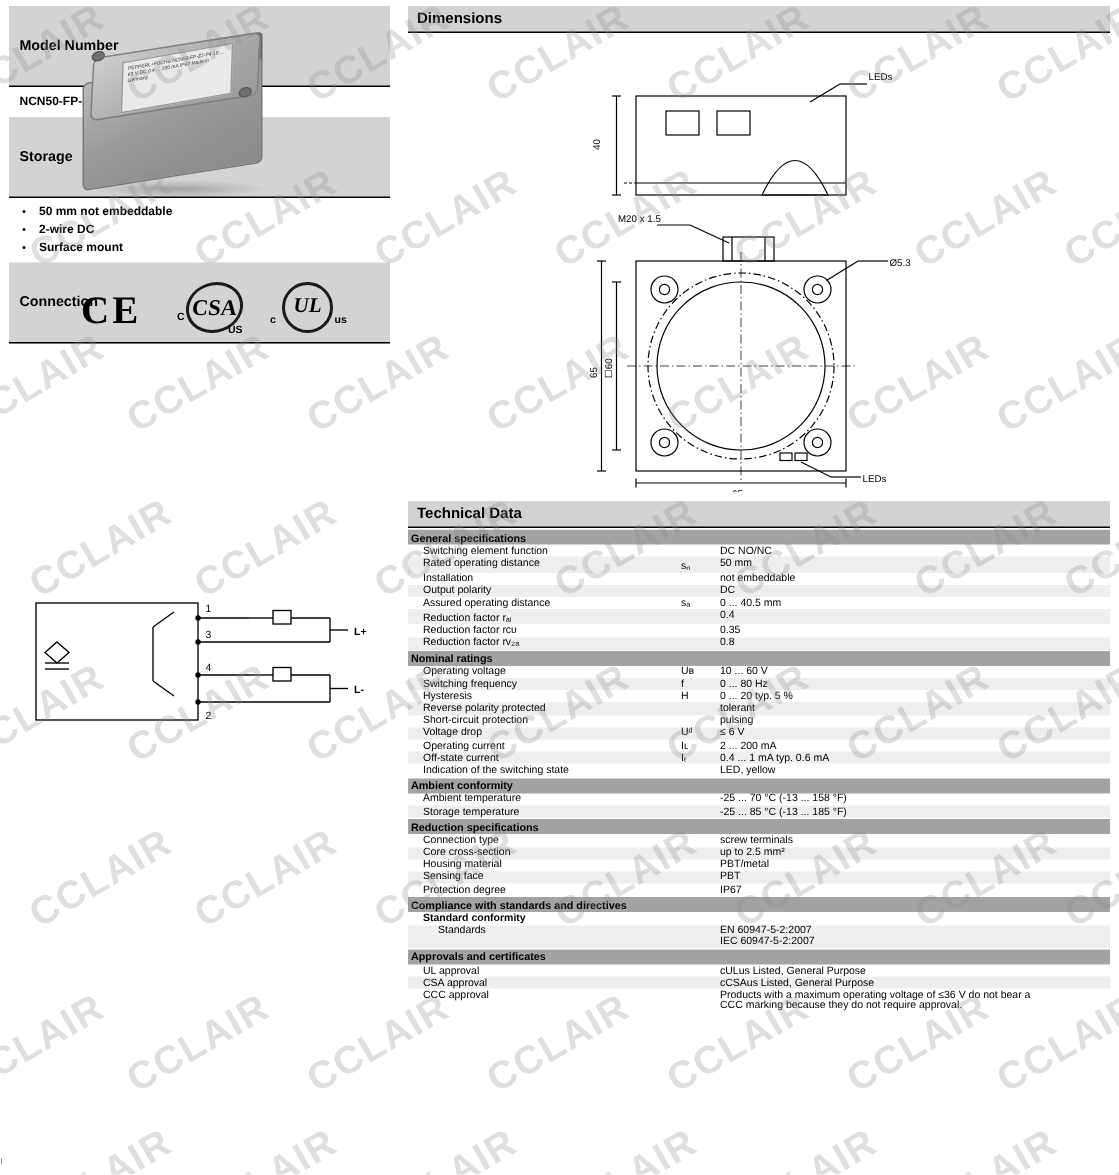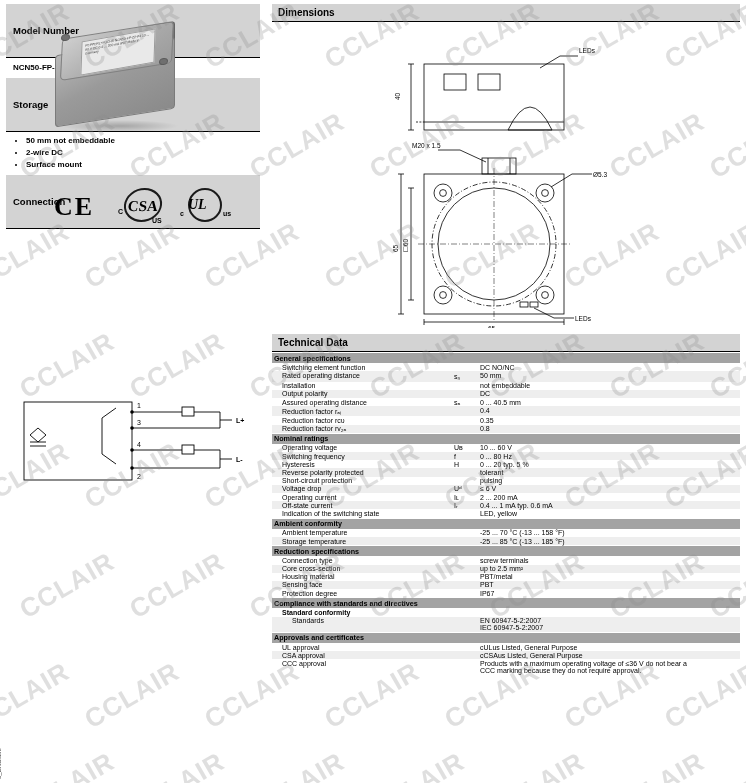--- a/index.html
+++ b/index.html
@@ -87,21 +87,21 @@
   }
   .csa .c-left { position:absolute; left:0px; top:22px; font-size:7px; font-weight:bold; }
   .csa .us-right { position:absolute; left:34px; top:31px; font-size:7px; font-weight:bold; }
   .ul { position:absolute; left:178px; top:0px; width:56px; height:44px; }
   .ul .circ {
     position:absolute; left:10px; top:2px; width:34px; height:34px;
     border:2.5px solid #1a1a1a; border-radius:50%;
   }
   .ul .ultext {
     position:absolute; left:10px; top:2px; width:34px; height:34px;
-    line-height:34px;
+    text-align:center; line-height:34px;
     font-family:"Liberation Serif", serif; font-weight:bold; font-size:14px;
     font-style:italic;
   }
   .ul .c-left { position:absolute; left:2px; top:24px; font-size:7px; font-weight:bold; }
   .ul .us-right { position:absolute; left:45px; top:24px; font-size:7px; font-weight:bold; }
 
   .sec-head {
     background:#d3d3d3;
     font-weight:bold;
     font-size:9.5px;

